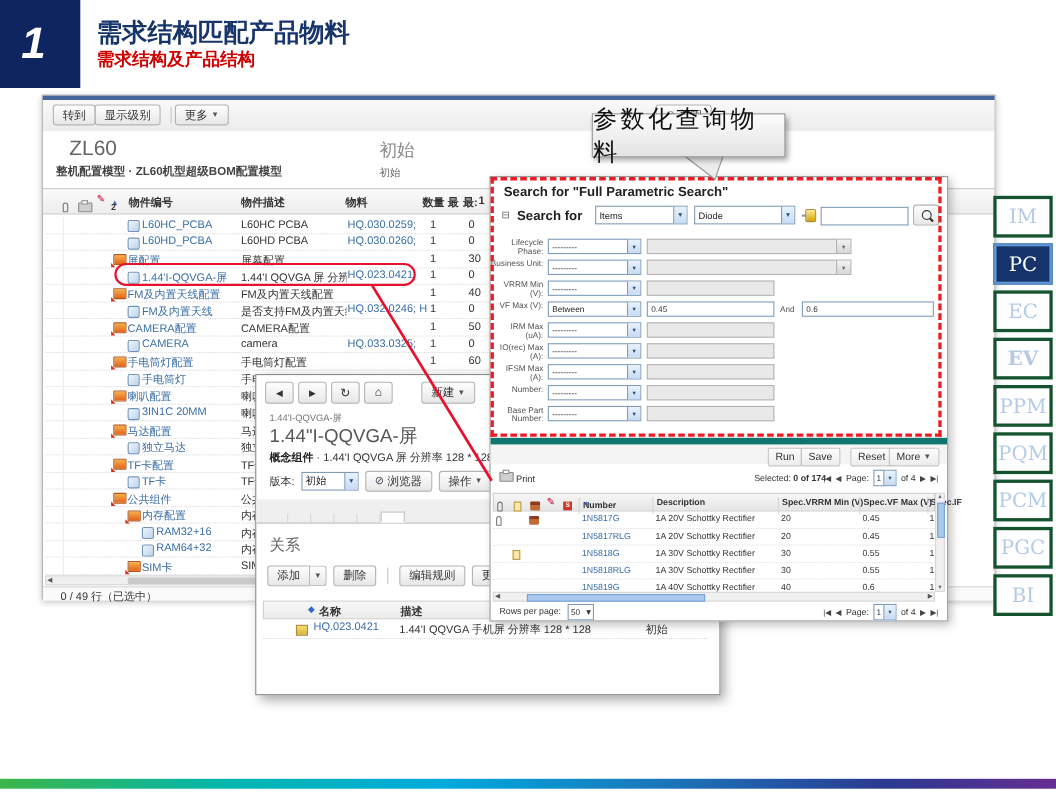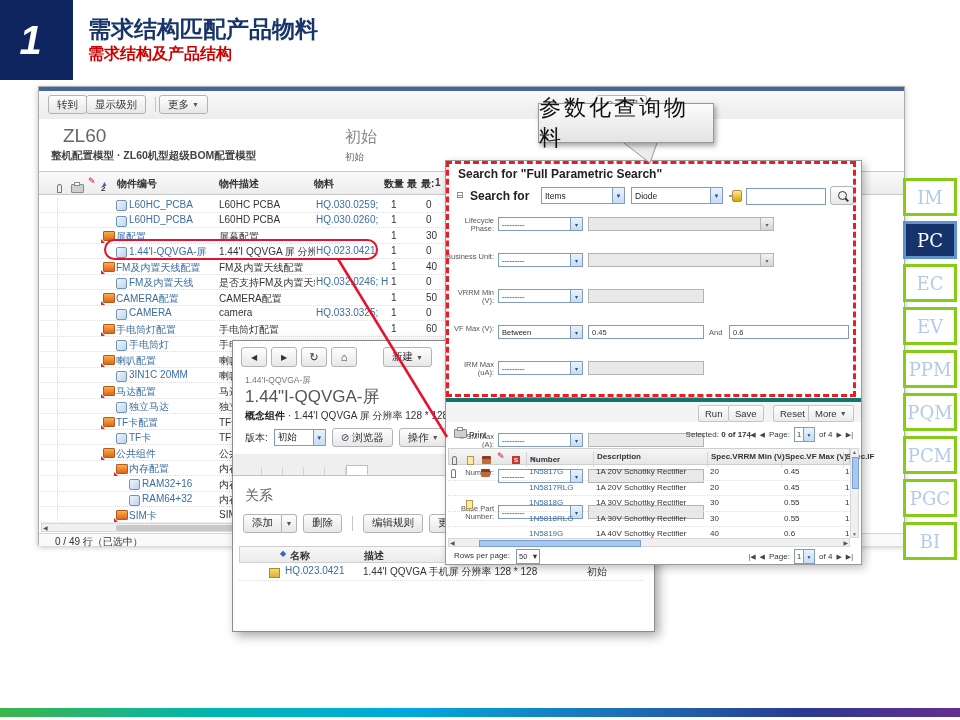--- a/index.html
+++ b/index.html
@@ -107,35 +107,35 @@
   .sw-title{position:absolute;left:12px;top:6px;font-size:12px;font-weight:bold;color:#222;}
   .sw-srow{position:absolute;left:0;top:26px;width:100%;height:20px;}
   .sw-srow .collapse{position:absolute;left:10px;top:3px;font-size:9px;color:#666;}
   .sw-srow .sflab{position:absolute;left:24px;top:2px;font-size:12px;font-weight:bold;color:#222;}
   .sw-srow .sel1{position:absolute;left:95px;top:0;width:84px;height:17px;font-size:8.5px;}
   .sw-srow .sel2{position:absolute;left:185px;top:0;width:92px;height:17px;font-size:8.5px;}
   .sw-srow .i-pin{position:absolute;left:286px;top:3px;}
   .sw-srow .qin{position:absolute;left:300px;top:1px;width:78px;height:15px;border:1px solid #7f9db9;background:#fff;}
   .sw-srow .qbtn{position:absolute;left:384px;top:-1px;width:24px;height:19px;padding:0;}
   #fields{position:absolute;left:0;top:56px;width:100%;}
-  .frow{position:relative;height:14px;margin-bottom:22px;text-decoration:underline;}
+  .frow{position:relative;height:14px;margin-bottom:5px;text-decoration:underline;}
   .flabel{position:absolute;left:0;top:0;width:48px;text-align:right;font-size:7.5px;line-height:8px;color:#555;}
   .fsel{position:absolute;left:52px;top:0;width:85px;height:14px;font-size:7.5px;}
   .fbox{position:absolute;left:142px;top:0;height:14px;background:#e9e9e9;border:1px solid #b4b4b4;box-sizing:border-box;display:flex;}
   .fbox .ga{margin-left:auto;width:12px;background:linear-gradient(#f2f2f2,#d7d7d7);border-left:1px solid #b4b4b4;
             font-size:6px;color:#666;display:none;align-items:center;justify-content:center;}
   .f-wide .fbox{width:186px;} .f-wide .fbox .ga{display:flex;}
   .f-short .fbox{width:116px;}
   .fin{position:absolute;top:0;height:14px;border:1px solid #7f9db9;background:#fff;font-size:7.5px;
        padding:2px 0 0 3px;box-sizing:border-box;display:none;}
   .fand{position:absolute;left:263px;top:3px;font-size:7.5px;color:#555;display:none;}
   .f-between .fin.v1{left:142px;width:116px;display:block;}
   .f-between .fand{display:block;}
   .f-between .fin.v2{left:283px;width:120px;display:block;}
-  .sw-btnbar{position:absolute;left:0;top:237px;width:100%;height:24px;background:#f4f4f4;border-top:4px solid #0f766e;box-sizing:border-box;}
+  .sw-btnbar{position:absolute;left:0;top:237px;width:100%;height:24px;background:#f4f4f4;border-top:6px solid #0f766e;box-sizing:border-box;}
   .sbtn{position:absolute;top:3px;height:17px;font-size:9.5px;padding:0 6px;display:inline-flex;align-items:center;
         background:linear-gradient(#fdfdfd,#ececec);border:1px solid #c5c5c5;border-radius:2px;box-sizing:border-box;gap:3px;}
   .sw-printbar{position:absolute;left:0;top:261px;width:100%;height:26px;font-size:8.5px;}
   .pager{display:inline-flex;align-items:center;gap:4px;font-size:8px;color:#333;}
   .pager .minisel{display:inline-flex;border:1px solid #7f9db9;height:13px;font-size:7.5px;align-items:center;padding-left:2px;background:#fff;}
   .pager .minisel .sa{width:10px;height:100%;margin-left:2px;background:linear-gradient(#e9f2fc,#c7dcf5);border-left:1px solid #7f9db9;font-size:5px;color:#2b4f77;display:flex;align-items:center;justify-content:center;}
   .pgl{font-size:7px;color:#444;}
   .res-head{position:absolute;left:2px;top:287px;width:402px;height:17px;background:linear-gradient(#f6f6f6,#e6e6e6);
             border:1px solid #cfcfcf;font-size:8px;font-weight:bold;box-sizing:border-box;}
   .res-head span{position:absolute;top:3px;}
@@ -158,21 +158,21 @@
   
   #dashrect{position:absolute;left:446px;top:161px;width:410px;height:236px;border:3px dashed #ec1c24;z-index:40;box-sizing:border-box;}
   #redcircle{position:absolute;left:104px;top:239px;width:274px;height:21px;border:2.5px solid #e8112d;border-radius:11px;z-index:41;box-sizing:border-box;}
   #annsvg{position:absolute;inset:0;z-index:42;pointer-events:none;}
   #callout{position:absolute;left:538px;top:103px;width:174px;height:38px;z-index:50;
            background:linear-gradient(#fcfcfc,#e3e3e3);border:1px solid #999;box-shadow:2px 3px 5px rgba(0,0,0,.35);
            display:flex;align-items:center;justify-content:center;
            font-family:"DejaVu Serif","Liberation Serif",serif;font-size:22px;letter-spacing:3px;color:#111;}
 
   
-  .side-btn{position:absolute;left:903px;width:54px;height:38px;background:#fff;border:3px solid #84cc16;box-sizing:border-box;
+  .side-btn{position:absolute;left:903px;width:54px;height:38px;background:#fff;border:3px solid #14532d;box-sizing:border-box;
             display:flex;align-items:center;justify-content:center;z-index:55;
             font-family:"DejaVu Serif","Liberation Serif",serif;font-size:18px;color:#b3cbe8;}
   .side-btn.active{background:#16336b;color:#fff;border-color:#5f93cc;}
 
   
   #grad{position:absolute;left:0;top:708px;width:960px;height:9px;z-index:5;
         background:linear-gradient(90deg,#3db54a 0%,#00b6b0 22%,#00aadd 42%,#1b75bb 63%,#2b3990 84%,#662d91 100%);}
 </style>
 </head>
 <body>
@@ -774,21 +774,21 @@
 
   <div class="side-btn" style="top: 178px;">
         <span>IM</span>
       </div>
       <div class="side-btn active" style="top: 221px;">
         <span>PC</span>
       </div>
       <div class="side-btn" style="top: 264px;">
         <span>EC</span>
       </div>
-      <div class="side-btn" style="top: 307px;">
+      <div class="side-btn" style="top: 307px; font-weight: bold;">
         <span>EV</span>
       </div>
       <div class="side-btn" style="top: 350px;">
         <span>PPM</span>
       </div>
       <div class="side-btn" style="top: 393px;">
         <span>PQM</span>
       </div>
       <div class="side-btn" style="top: 436px;">
         <span>PCM</span>

